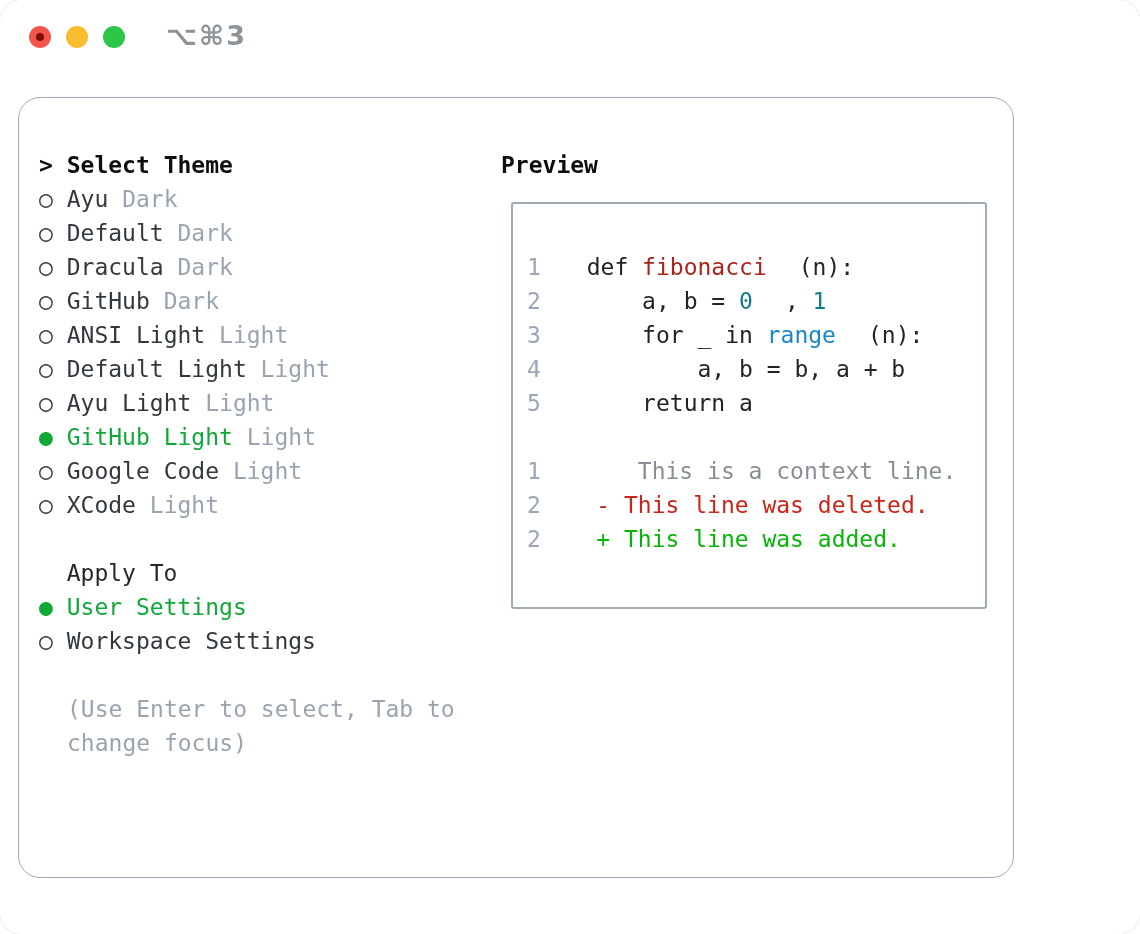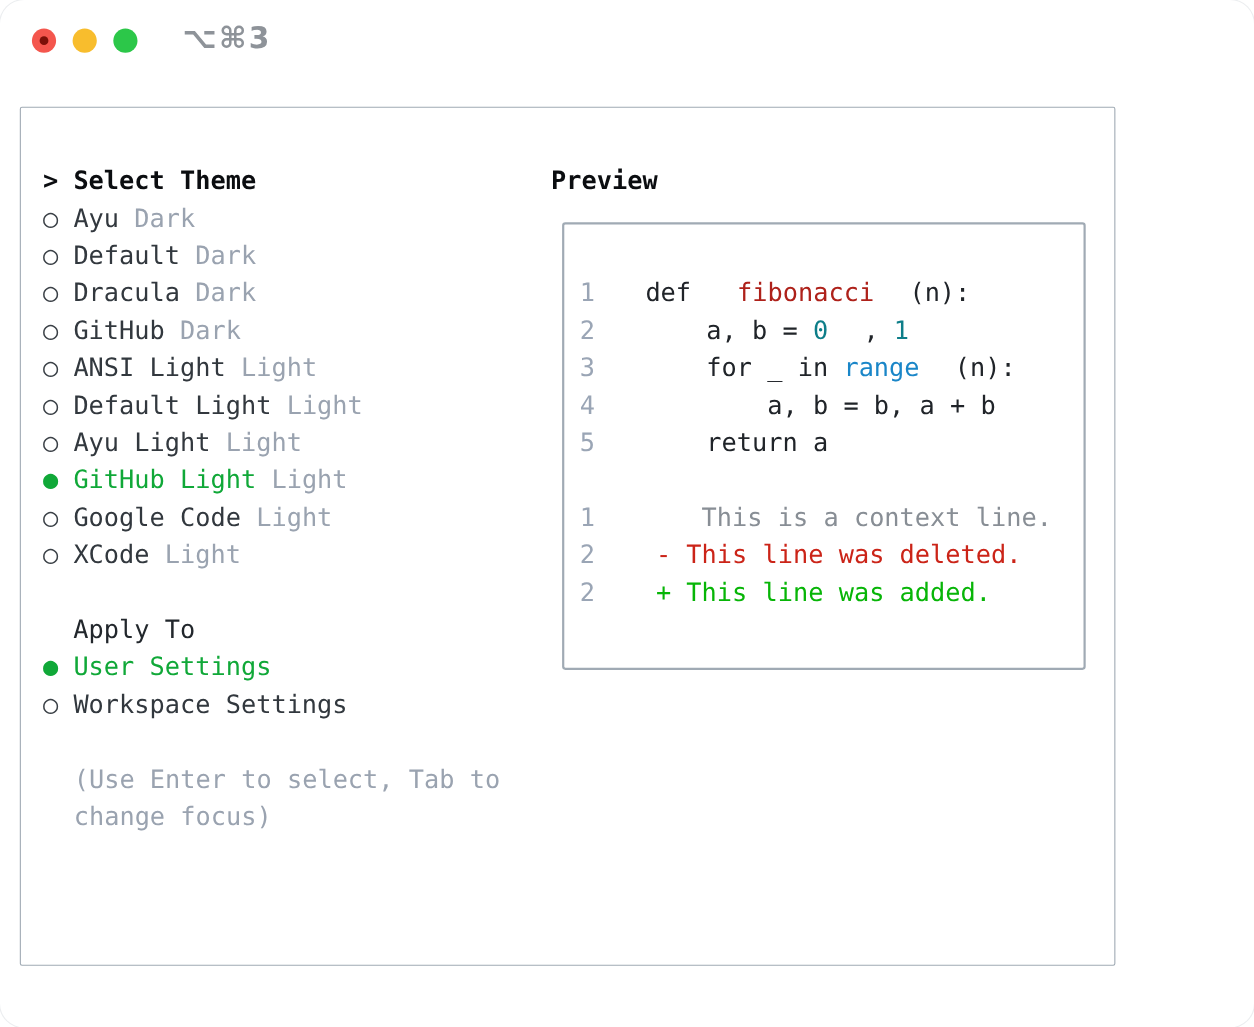--- a/index.html
+++ b/index.html
@@ -24,21 +24,21 @@
   .shortcut{
     position:absolute;left:166px;top:20px;
     font-family:"DejaVu Sans","DejaVu Sans Mono",sans-serif;
     font-size:27px;font-weight:bold;letter-spacing:2px;
     color:var(--shortcut_gray);
   }
   
   .panel{
     position:absolute;left:18px;top:97px;width:996px;height:781px;
     box-sizing:border-box;border:1.5px solid var(--border);
-    border-radius:2px;background:#fff;
+    border-radius:22px;background:#fff;
   }
   .row{height:34px;line-height:34px;white-space:pre;font-size:23px;}
   .left-col{position:absolute;left:20px;top:50px;}
   .prompt,.header-label{font-weight:bold;color:var(--heading);}
   .marker{color:var(--marker);}
   .marker.selected{color:var(--accent_green);}
   .name{color:var(--text_dark);}
   .name.selected{color:var(--accent_green);}
   .variant{color:var(--muted);}
   .apply-label{color:var(--label_dark);padding-left:2ch;}
@@ -50,21 +50,21 @@
   }
   .preview-box{
     position:absolute;left:492px;top:104px;width:476px;height:407px;
     box-sizing:border-box;border:2px solid var(--border);border-radius:3px;
     background:#fff;
   }
   .preview-code{padding:46px 14px 0 14px;}
   .pre-line{height:34px;line-height:34px;white-space:pre;font-size:23px;}
   .gutter{color:var(--gutter);}
   .c-fg{color:var(--code_fg);margin-left:32px;}
-  .c-func{color:var(--func_red);margin-left:28px;}
+  .c-func{color:var(--func_red);}
   .c-num{color:var(--number_teal);}
   .c-builtin{color:var(--builtin_blue);}
   .c-context{color:var(--context_gray);}
   .c-removed{color:var(--removed_red);}
   .c-added{color:var(--added_green);}
 </style>
 </head>
 <body>
 
 <div class="window">

